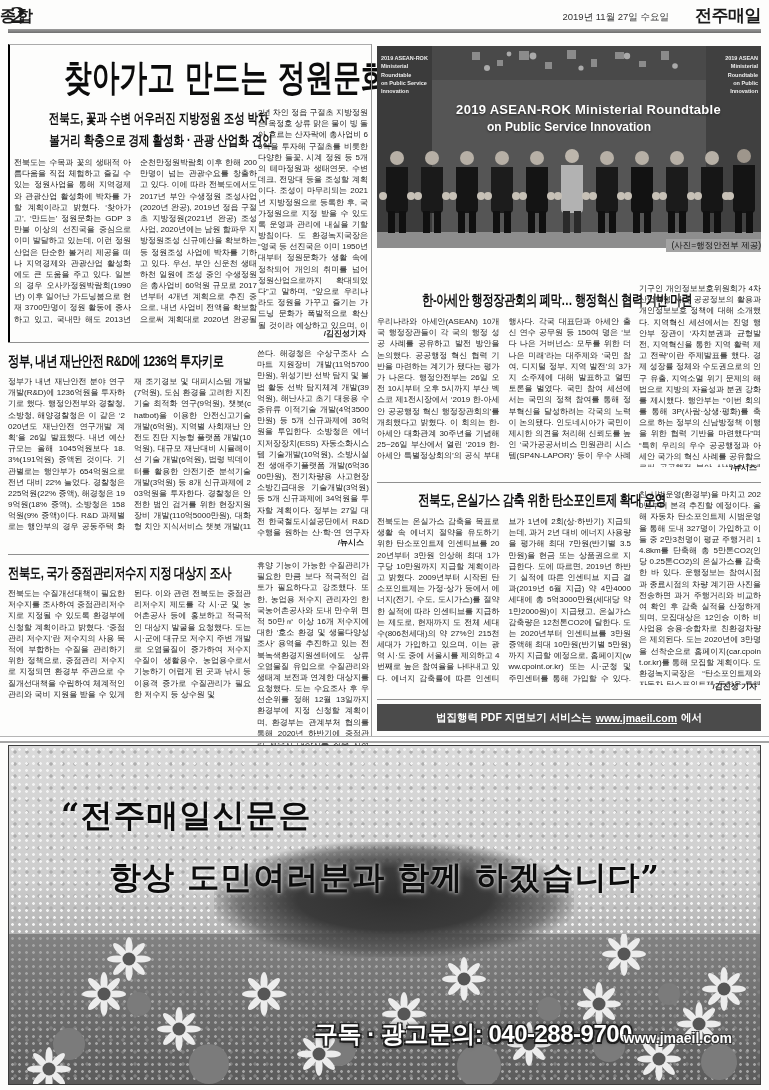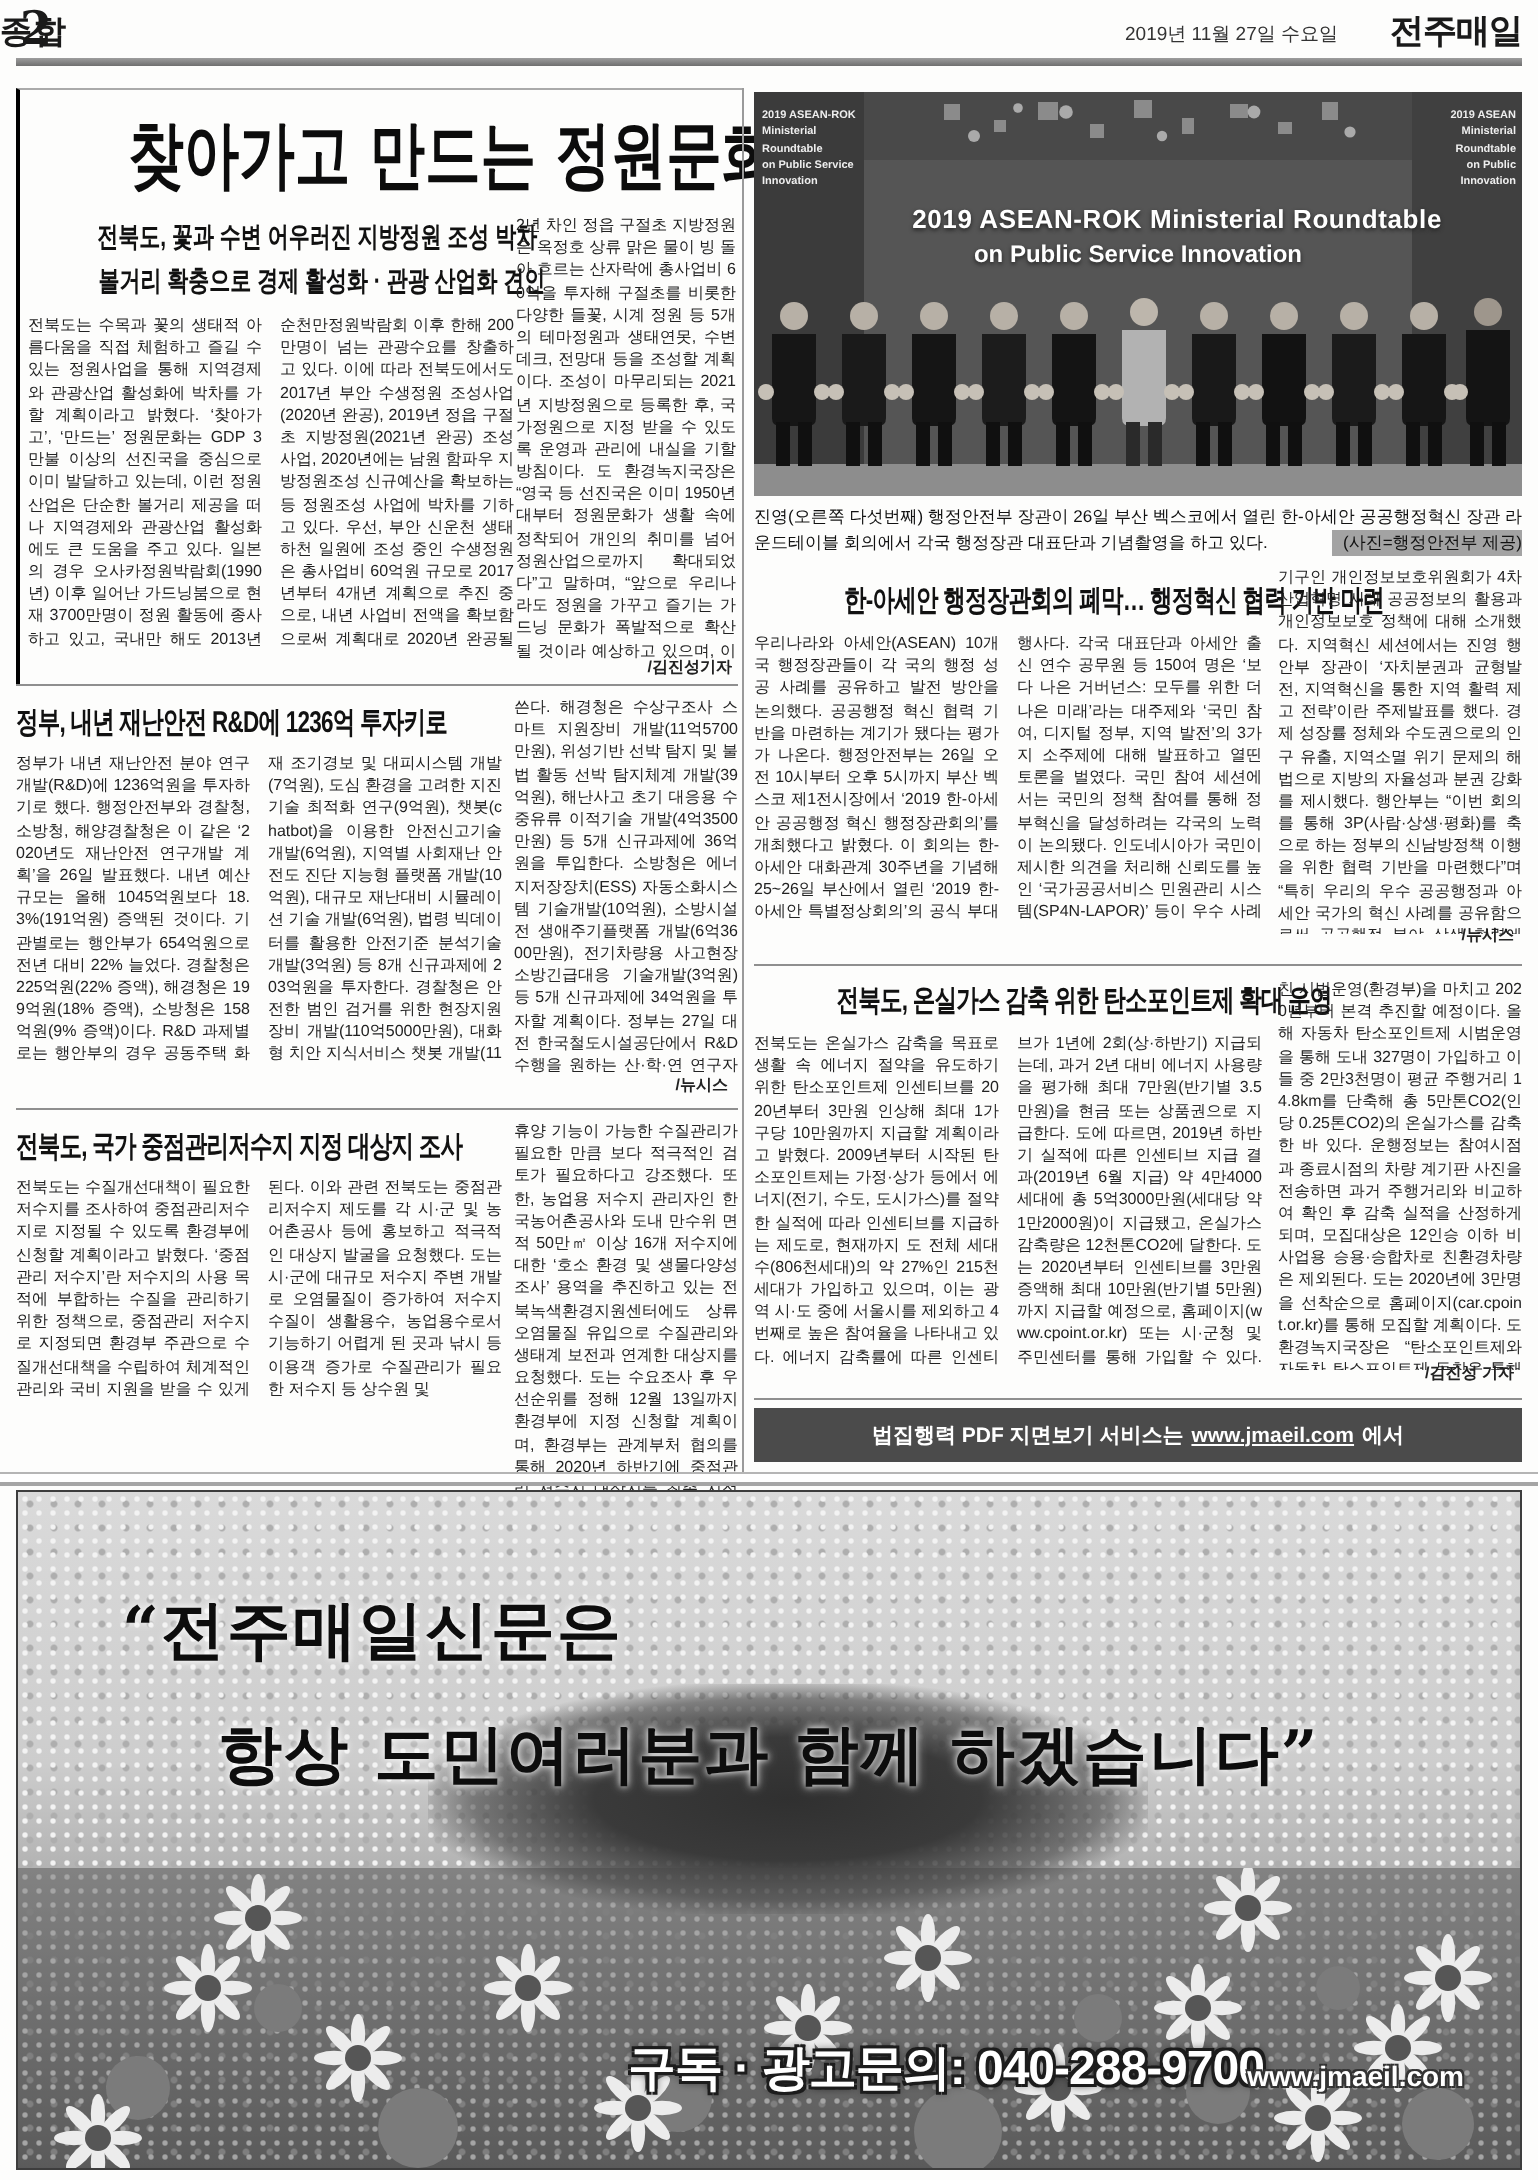--- a/index.html
+++ b/index.html
@@ -242,21 +242,20 @@
 Roundtable
 on Public Service
 Innovation</div>
   <div class="abs pside pside-r">2019 ASEAN
 Ministerial
 Roundtable
 on Public
 Innovation</div>
 </div>
 <div class="abs caption">
-  <span>진영(오른쪽 다섯번째) 행정안전부 장관이 26일 부산 벡스코에서 열린 한-아세안 공공행정혁신 장관 라운드테이블 회의에서 각국 행정장관 대표단과 기념촬영을 하고 있다.</span>
   <span class="credit">(사진=행정안전부 제공)</span>
 </div>
 
 <div class="abs art-asean">
   <div class="split-main rm">
     <div class="rhead h-med"><span class="cond-c">한-아세안 행정장관회의 폐막… 행정혁신 협력 기반 마련</span></div>
     <div class="bodytxt cols2 rbody">우리나라와 아세안(ASEAN) 10개국 행정장관들이 각 국의 행정 성공 사례를 공유하고 발전 방안을 논의했다. 공공행정 혁신 협력 기반을 마련하는 계기가 됐다는 평가가 나온다. 행정안전부는 26일 오전 10시부터 오후 5시까지 부산 벡스코 제1전시장에서 ‘2019 한-아세안 공공행정 혁신 행정장관회의’를 개최했다고 밝혔다. 이 회의는 한-아세안 대화관계 30주년을 기념해 25~26일 부산에서 열린 ‘2019 한-아세안 특별정상회의’의 공식 부대행사다. 각국 대표단과 아세안 출신 연수 공무원 등 150여 명은 ‘보다 나은 거버넌스: 모두를 위한 더 나은 미래’라는 대주제와 ‘국민 참여, 디지털 정부, 지역 발전’의 3가지 소주제에 대해 발표하고 열띤 토론을 벌였다. 국민 참여 세션에서는 국민의 정책 참여를 통해 정부혁신을 달성하려는 각국의 노력이 논의됐다. 인도네시아가 국민이 제시한 의견을 처리해 신뢰도를 높인 ‘국가공공서비스 민원관리 시스템(SP4N-LAPOR)’ 등이 우수 사례로 언급됐다. 디지털 정부 세션에서는 싱가포르와 말레이시아가 ‘공공분야에서의 디지털 기술과 정보통신기술(ICT) 프로젝트’에 대해 발표했다. 우리나라는 대통령 직속</div>
   </div>
   <div class="split-side rs bodytxt">기구인 개인정보보호위원회가 4차 산업혁명 시대 공공정보의 활용과 개인정보보호 정책에 대해 소개했다. 지역혁신 세션에서는 진영 행안부 장관이 ‘자치분권과 균형발전, 지역혁신을 통한 지역 활력 제고 전략’이란 주제발표를 했다. 경제 성장률 정체와 수도권으로의 인구 유출, 지역소멸 위기 문제의 해법으로 지방의 자율성과 분권 강화를 제시했다. 행안부는 “이번 회의를 통해 3P(사람·상생·평화)를 축으로 하는 정부의 신남방정책 이행을 위한 협력 기반을 마련했다”며 “특히 우리의 우수 공공행정과 아세안 국가의 혁신 사례를 공유함으로써 공공행정 분야 상생 협력에 대한 공감대를 형성했다”고 평가했다.</div>
   <div class="byline" style="right:4px;bottom:6px;">/뉴시스</div>

